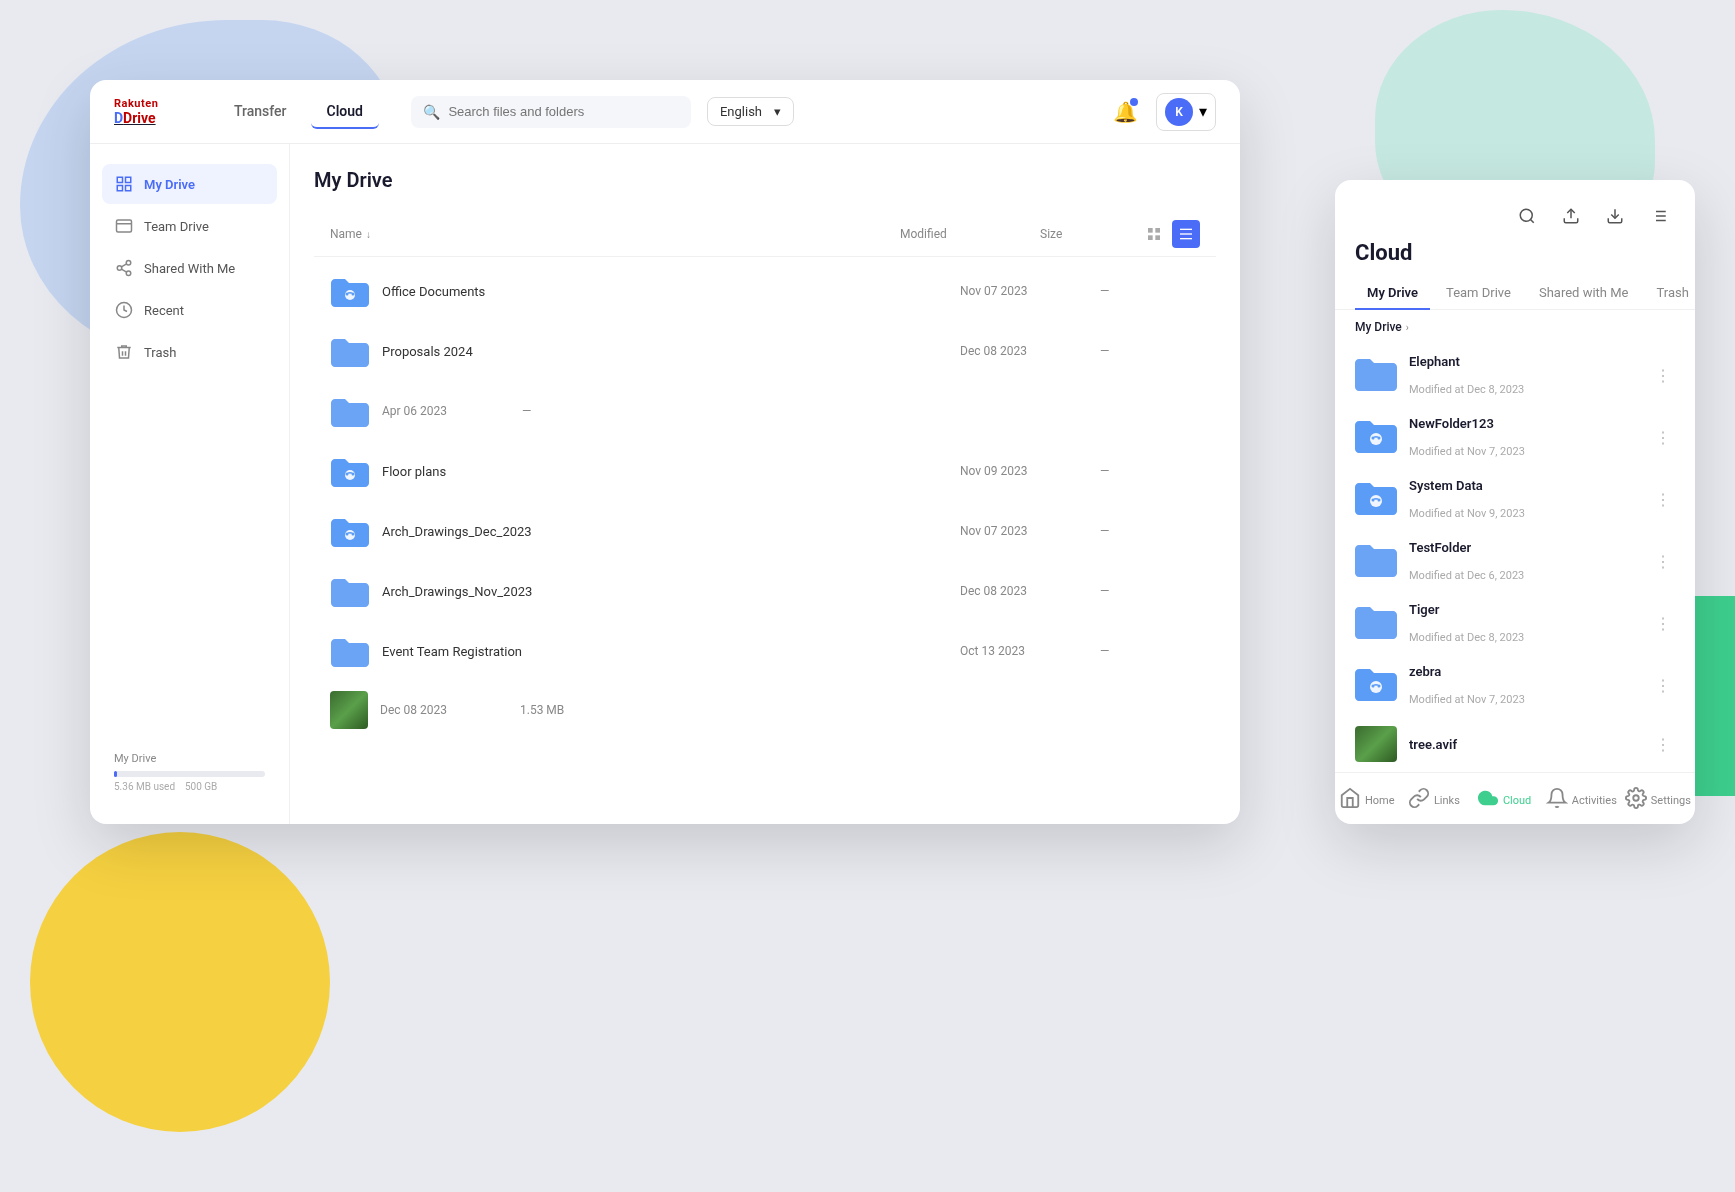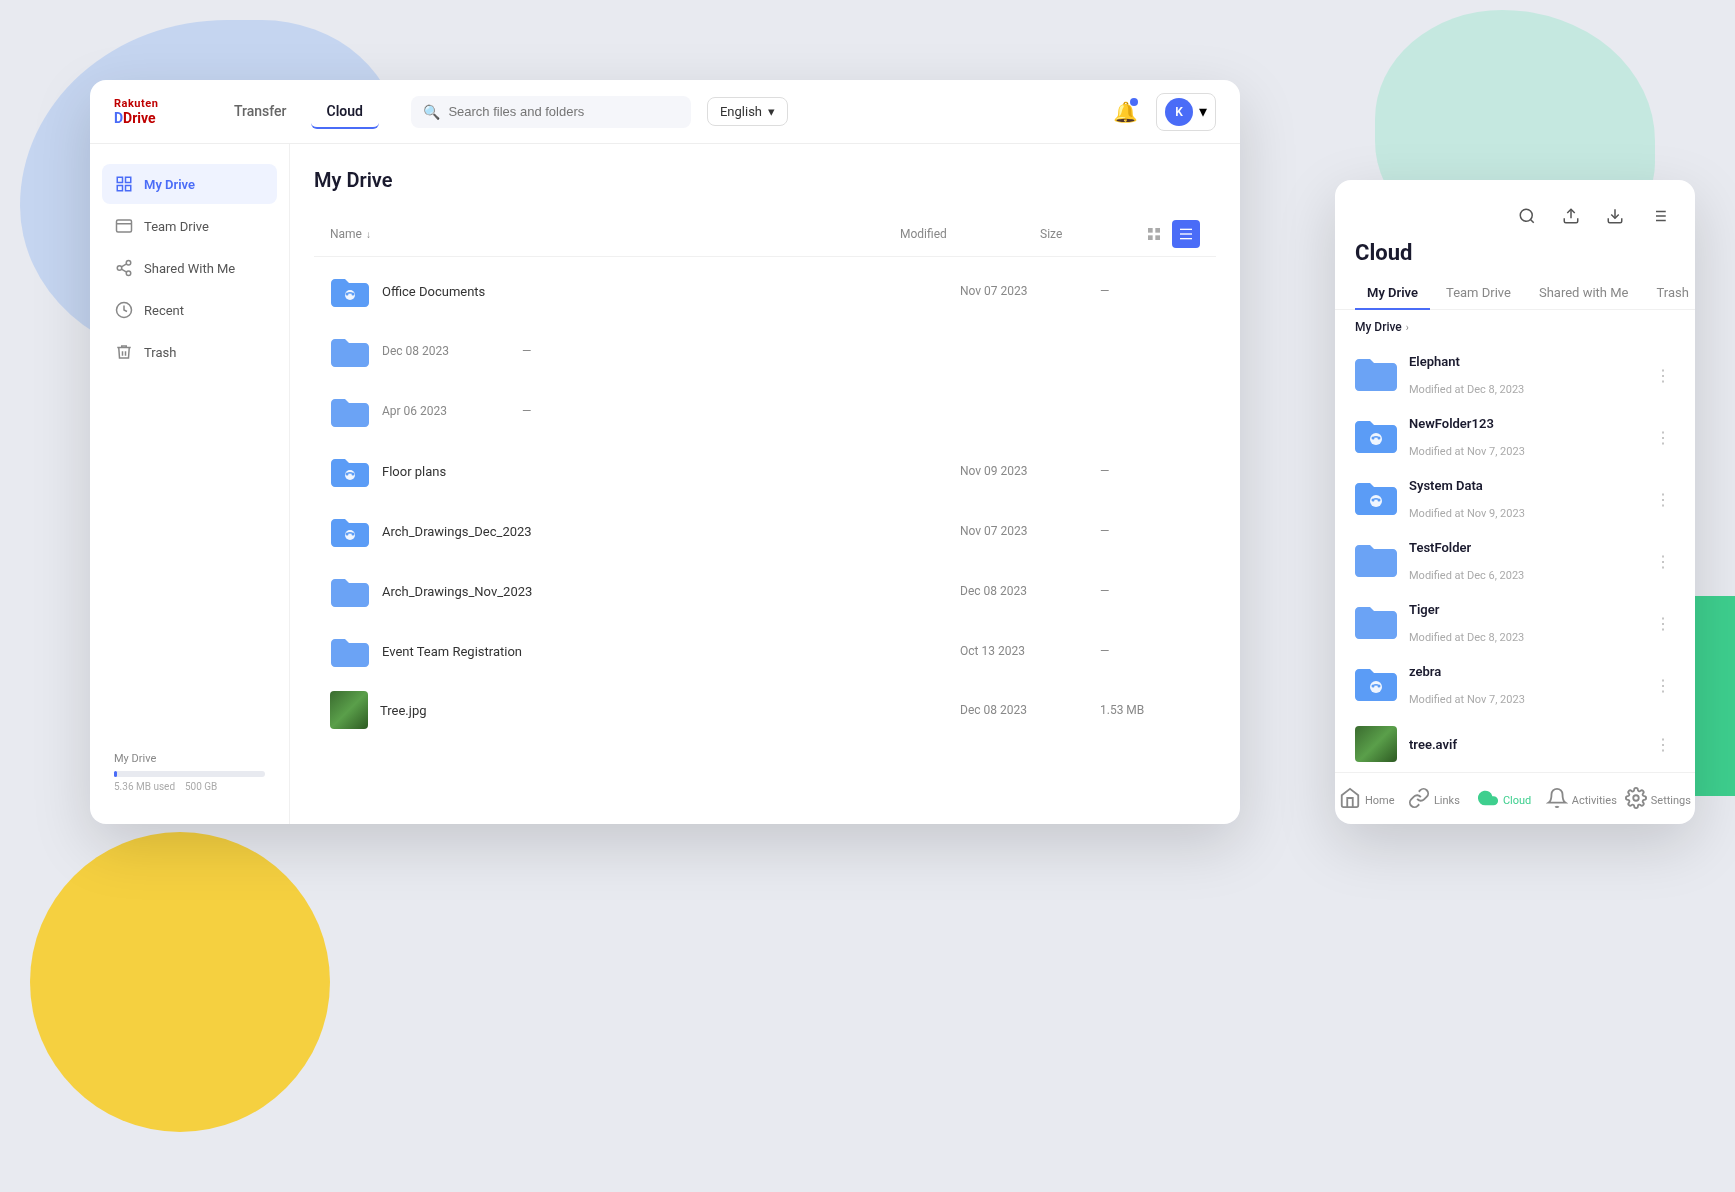--- a/index.html
+++ b/index.html
@@ -73,20 +73,21 @@
     .logo-rakuten {
       font-size: 11px;
       font-weight: 700;
       color: #bf0000;
       letter-spacing: 0.5px;
     }
     .logo-drive {
       font-size: 14px;
       font-weight: 700;
       color: #1a1a2e;
+      text-decoration: underline;
     }
     .logo-drive span {
       color: #bf0000;
     }
     .nav-tabs {
       display: flex;
       gap: 8px;
       margin-left: 8px;
     }
     .nav-tab {
@@ -118,21 +119,21 @@
       border: none;
       background: transparent;
       font-size: 13px;
       color: #999;
       outline: none;
       width: 100%;
     }
     .lang-selector {
       display: flex;
       align-items: center;
-      gap: 6px;
+      gap: 12px;
       padding: 6px 12px;
       border: 1px solid #ddd;
       border-radius: 8px;
       font-size: 13px;
       cursor: pointer;
       color: #333;
       text-align: right;
     }
     .header-right {
       display: flex;
@@ -537,20 +538,23 @@
     <div class="file-modified">Nov 07 2023</div>
     <div class="file-size">—</div>
   </div>
           <div class="file-row">
     <div class="file-icon">
               <svg width="38" height="32" viewBox="0 0 38 32" fill="none">
     <path d="M0 8C0 5.79 1.79 4 4 4H14L18 8H34C36.21 8 38 9.79 38 12V28C38 30.21 36.21 32 34 32H4C1.79 32 0 30.21 0 28V8Z" fill="#6ba3f5"></path>
 
   </svg>
             </div>
+    <div class="col-name" style="flex:1">
+      <span class="file-name">Proposals 2024</span>
+    </div>
     <div class="file-modified">Dec 08 2023</div>
     <div class="file-size">—</div>
   </div>
           <div class="file-row">
     <div class="file-icon">
               <svg width="38" height="32" viewBox="0 0 38 32" fill="none">
     <path d="M0 8C0 5.79 1.79 4 4 4H14L18 8H34C36.21 8 38 9.79 38 12V28C38 30.21 36.21 32 34 32H4C1.79 32 0 30.21 0 28V8Z" fill="#6ba3f5"></path>
 
   </svg>
             </div>
@@ -610,23 +614,20 @@
   </svg>
             </div>
     <div class="col-name" style="flex:1">
       <span class="file-name">Event Team Registration</span>
     </div>
     <div class="file-modified">Oct 13 2023</div>
     <div class="file-size">—</div>
   </div>
           <div class="file-row">
     <div style="width:38px;height:38px;border-radius:4px;background:linear-gradient(135deg,#3a6b2f,#5a9f4a,#2d5a22);flex-shrink:0;margin-right:12px;"></div>
-    <div class="col-name" style="flex:1">
-      <span class="file-name">Tree.jpg</span>
-    </div>
     <div class="file-modified">Dec 08 2023</div>
     <div class="file-size">1.53 MB</div>
   </div>
         </div>
     </div>
   </div>
 </div>
 
 <div class="right-panel">
   <div class="rp-header">

